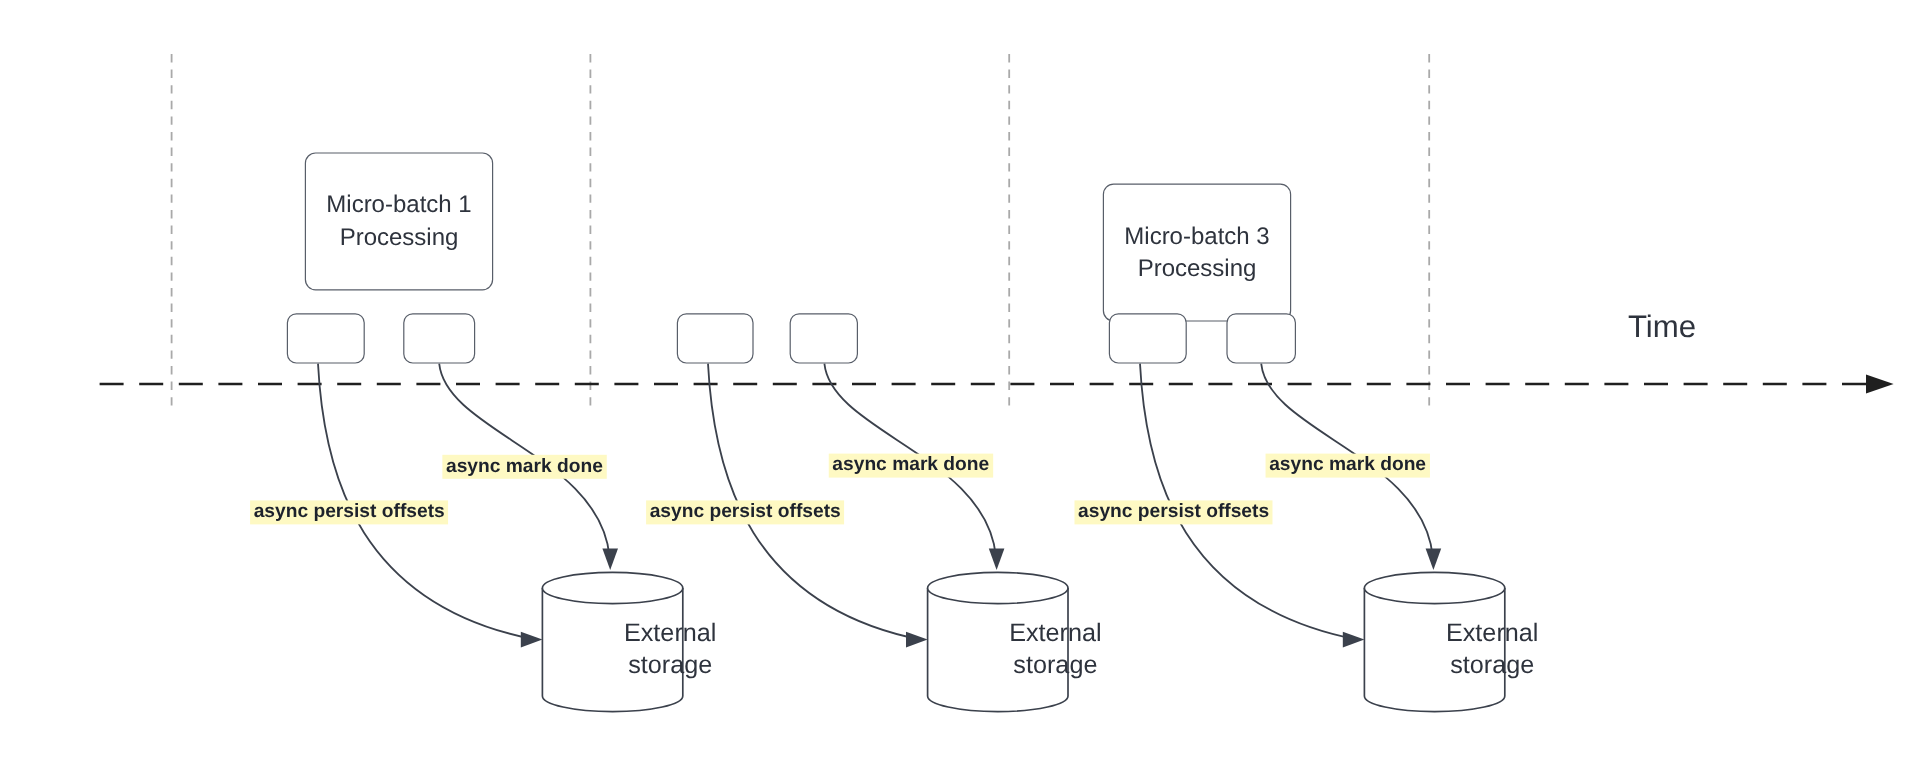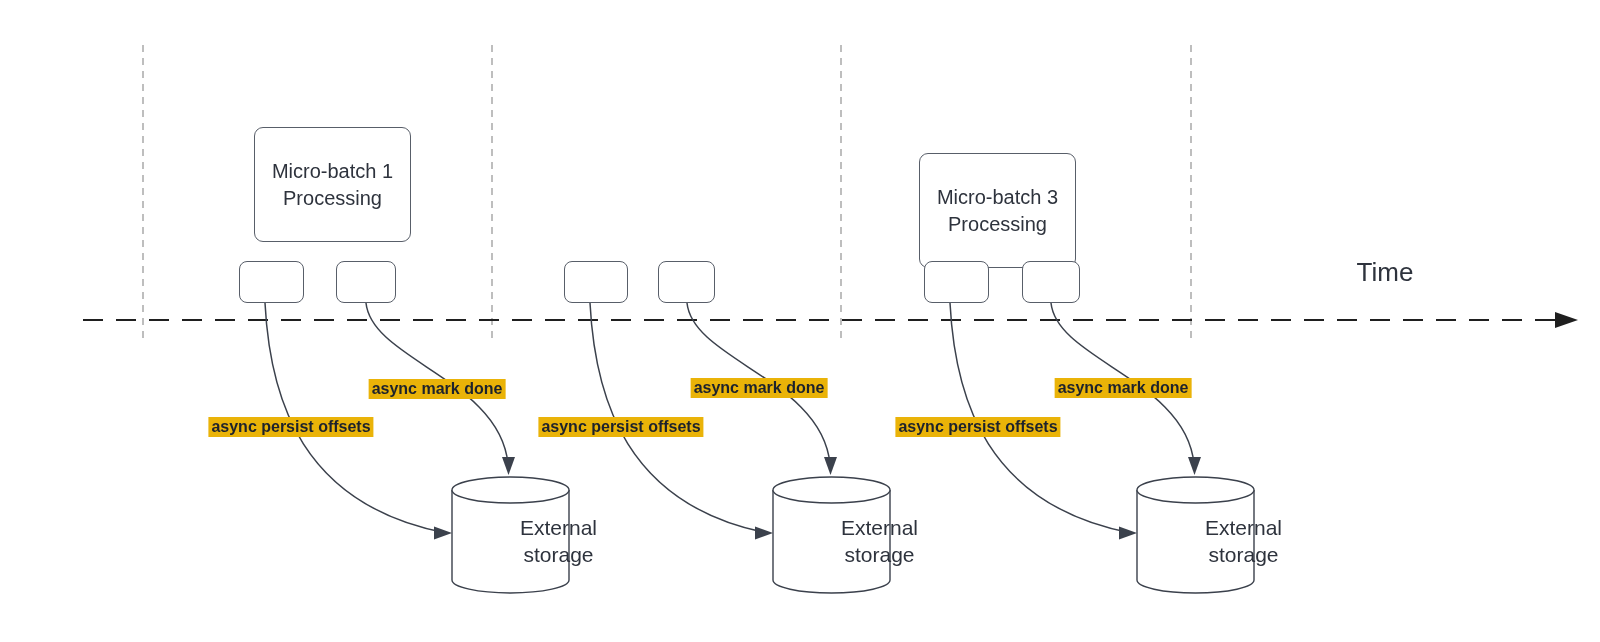--- a/index.html
+++ b/index.html
@@ -32,21 +32,21 @@
   .smallbox{
     position:absolute;box-sizing:border-box;
     border:1.4px solid var(--box-border);border-radius:8px;background:#fff;
   }
   .cyl-text{
     position:absolute;display:flex;align-items:center;justify-content:center;
     text-align:center;font-size:21px;line-height:27px;color:var(--text);padding-left:48px;
   }
   .edge-label{
     position:absolute;transform:translate(-50%,-50%);
-    background:#eab308;padding:1px 3px;white-space:nowrap;
+    background:#fef9c3;padding:1px 3px;white-space:nowrap;
     font-size:16px;font-weight:bold;color:var(--label-text);
   }
   .time-label{
     position:absolute;left:1340px;top:257px;width:90px;text-align:center;
     font-size:26px;color:var(--text);
   }
 </style>
 </head>
 <body>
 

